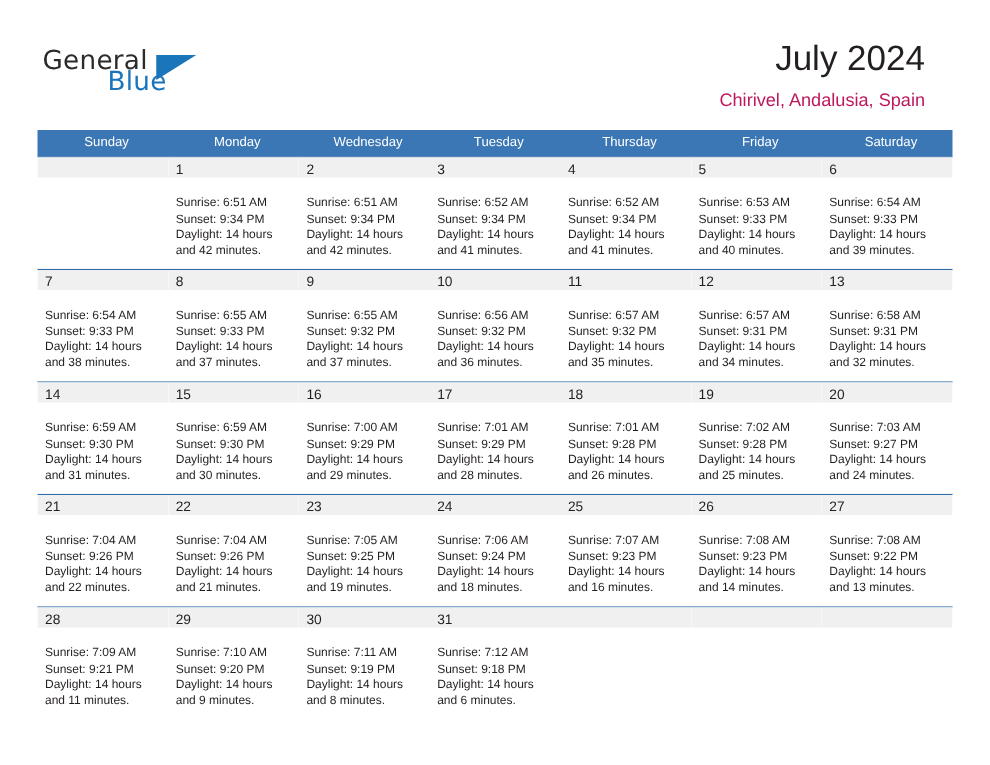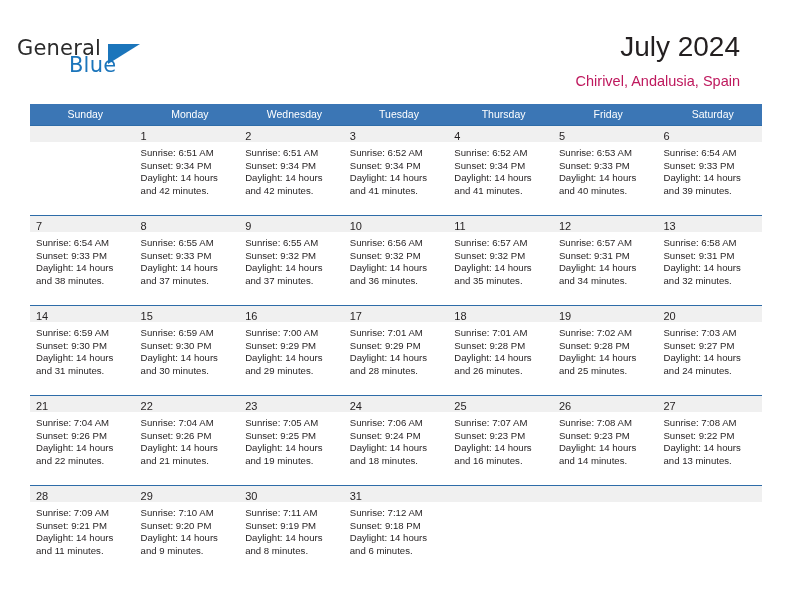--- a/index.html
+++ b/index.html
@@ -26,21 +26,21 @@
   .top {
     position: absolute;
     left: 0;
     top: 0;
     width: 792px;
     height: 96px;
   }
 
   .logo {
     position: absolute;
-    left: 17px;
+    left: 34px;
     top: 36px;
     width: 200px;
     height: 50px;
     text-align: center;
   }
   .logo-general {
     position: absolute;
     left: 0;
     top: 0;
     font-size: 21px;
@@ -143,21 +143,21 @@
   }
   .daycell.empty .numrow {
     background: #f0f0f0;
   }
   .daycell .daynum {
     font-size: 11px;
     line-height: 16px;
     color: #231f20;
   }
   .daycell .info {
-    padding: 5px 6px 0 6px;
+    padding: 15px 6px 0 6px;
     font-size: 9.6px;
     line-height: 12.6px;
     color: #231f20;
   }
   .info-line {
     white-space: nowrap;
   }
 </style>
 </head>
 <body>

